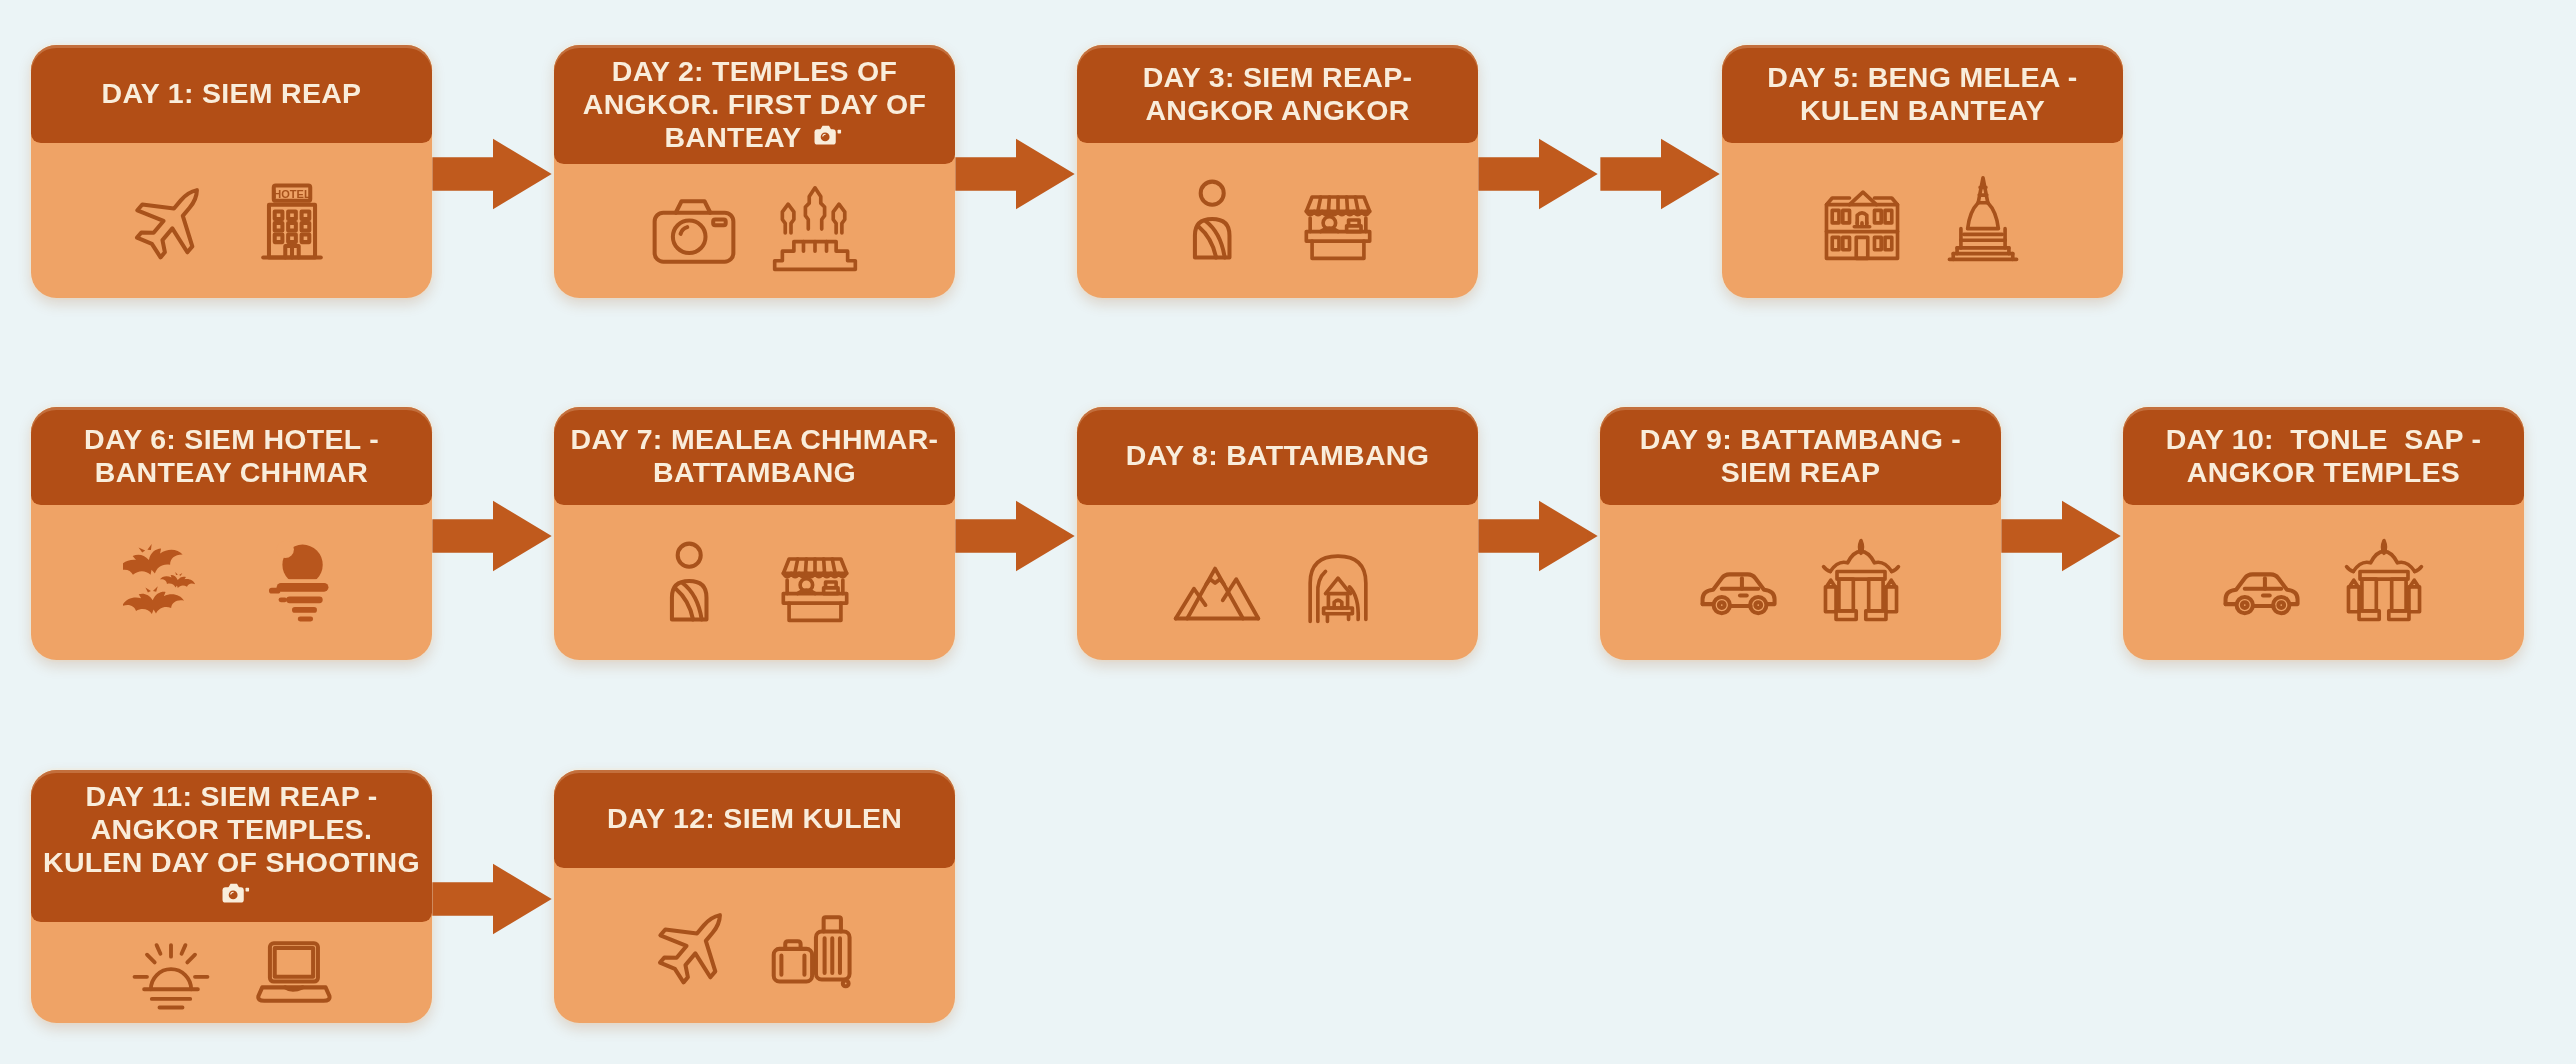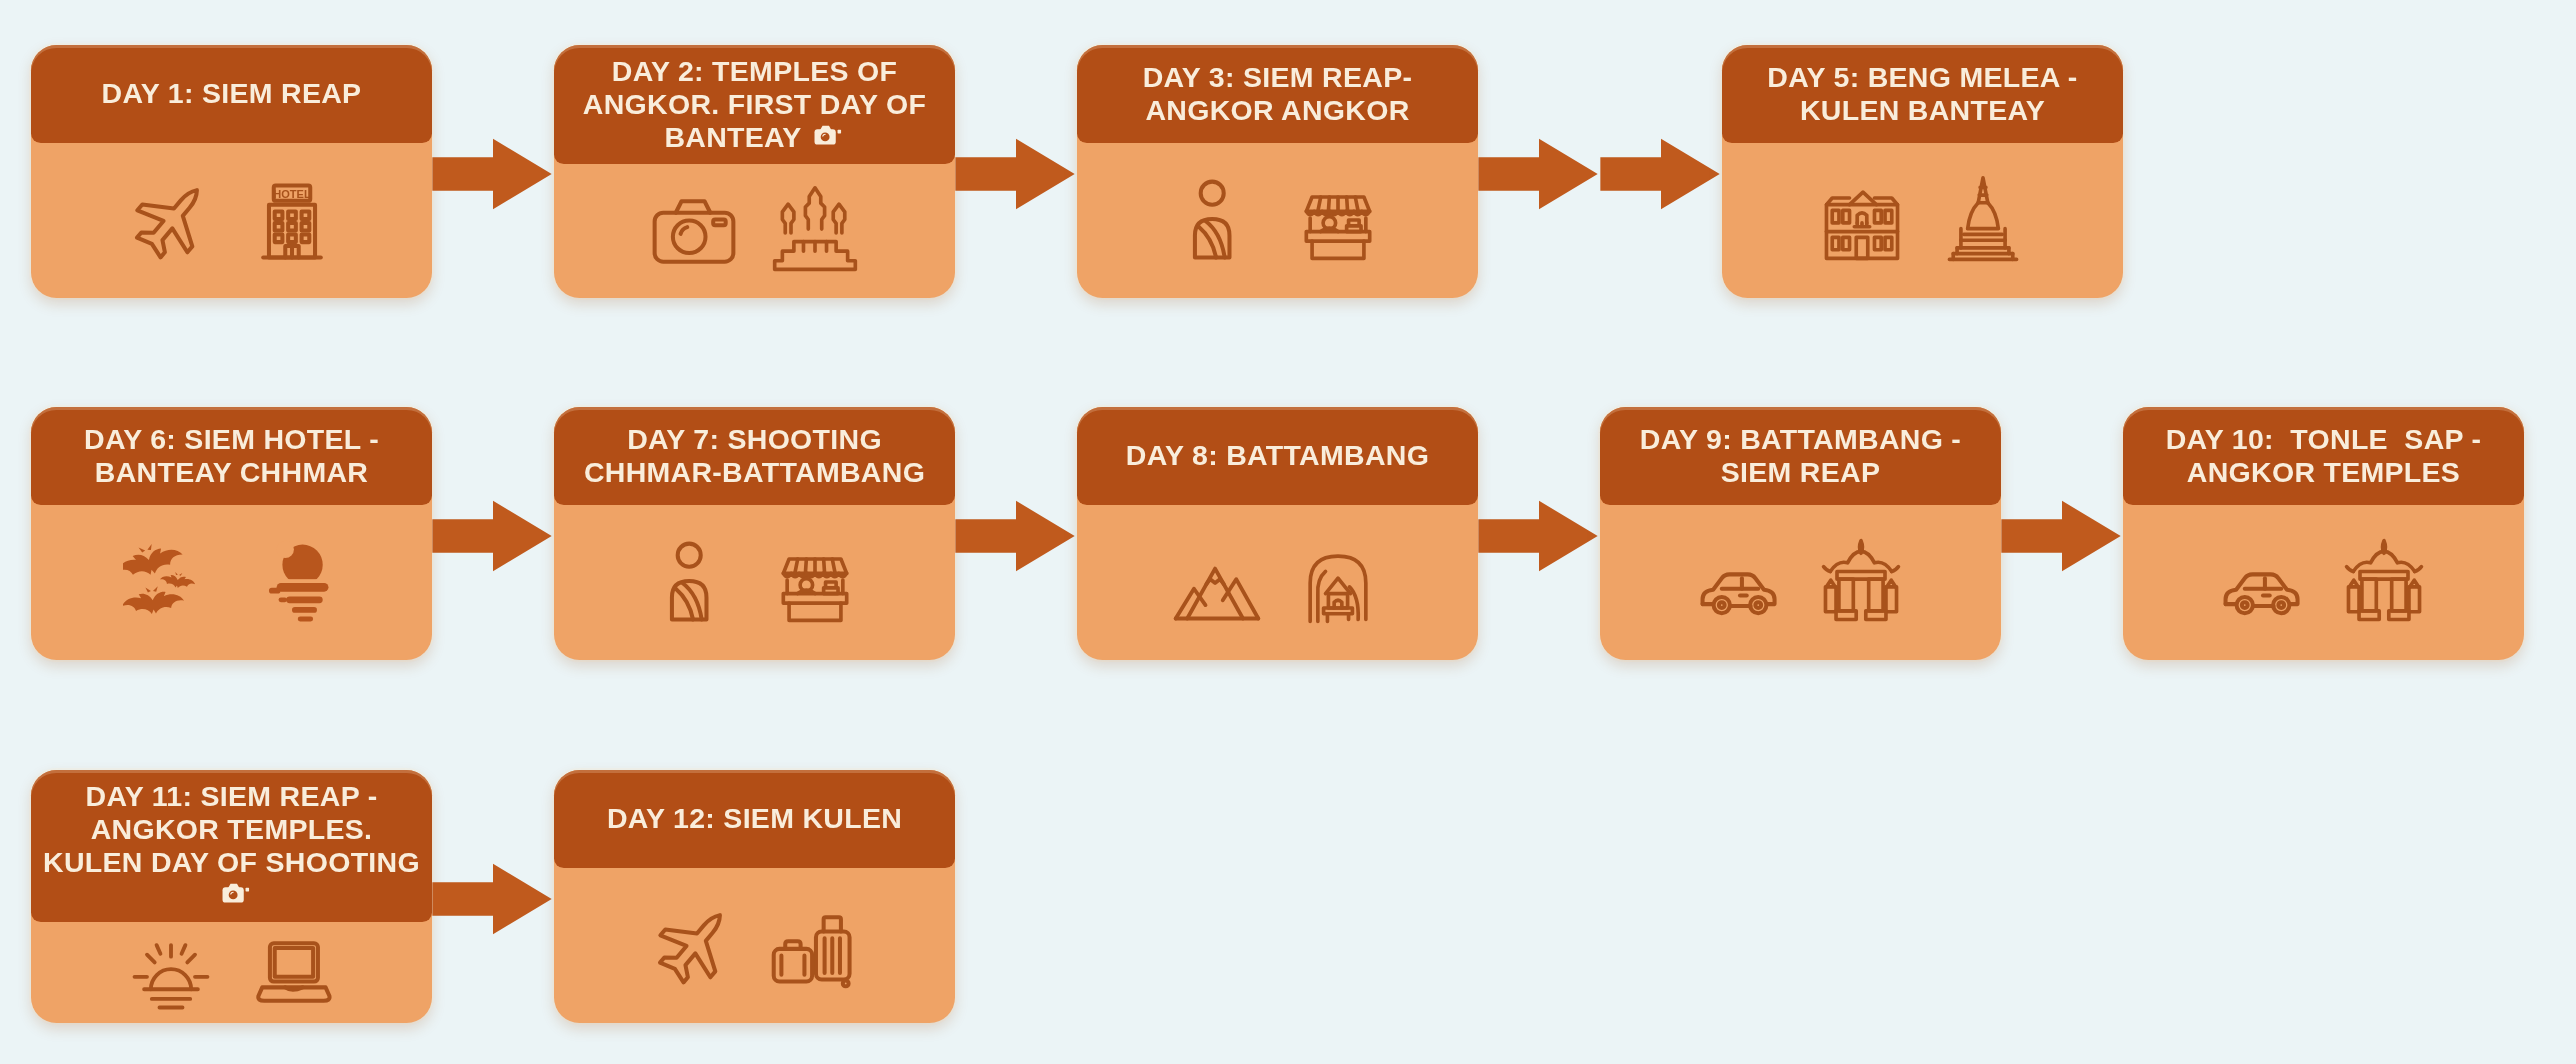--- a/index.html
+++ b/index.html
@@ -385,21 +385,21 @@
   </div>
 
   <div class="arrow-slot" data-name="flow-arrow">
     <svg class="arrow-svg" data-name="arrow-right-icon" viewBox="0 0 124 92">
           <path d="M0 29 H62 V10 L122 46 L62 82 V63 H0 Z"></path>
         </svg>
   </div>
 
   <div class="card" data-name="day-card-7">
     <div class="card-header" data-name="day-card-header">
-      <div class="title-wrap" data-name="day-title-wrap"><span class="title" data-name="day-title">DAY 7: SHOOTING CHHMAR-BATTAMBANG</span></div>
+      <div class="title-wrap" data-name="day-title-wrap"><span class="title" data-name="day-title">DAY 7: MEALEA CHHMAR-BATTAMBANG</span></div>
     </div>
     <div class="card-body" data-name="day-card-body">
       <svg class="icon" viewBox="0 0 100 100" data-name="monk-icon">
             <use href="#sym-monk"></use>
           </svg>
       <svg class="icon" viewBox="0 0 100 100" data-name="market-stall-icon">
             <use href="#sym-market-stall"></use>
           </svg>
     </div>
   </div>

